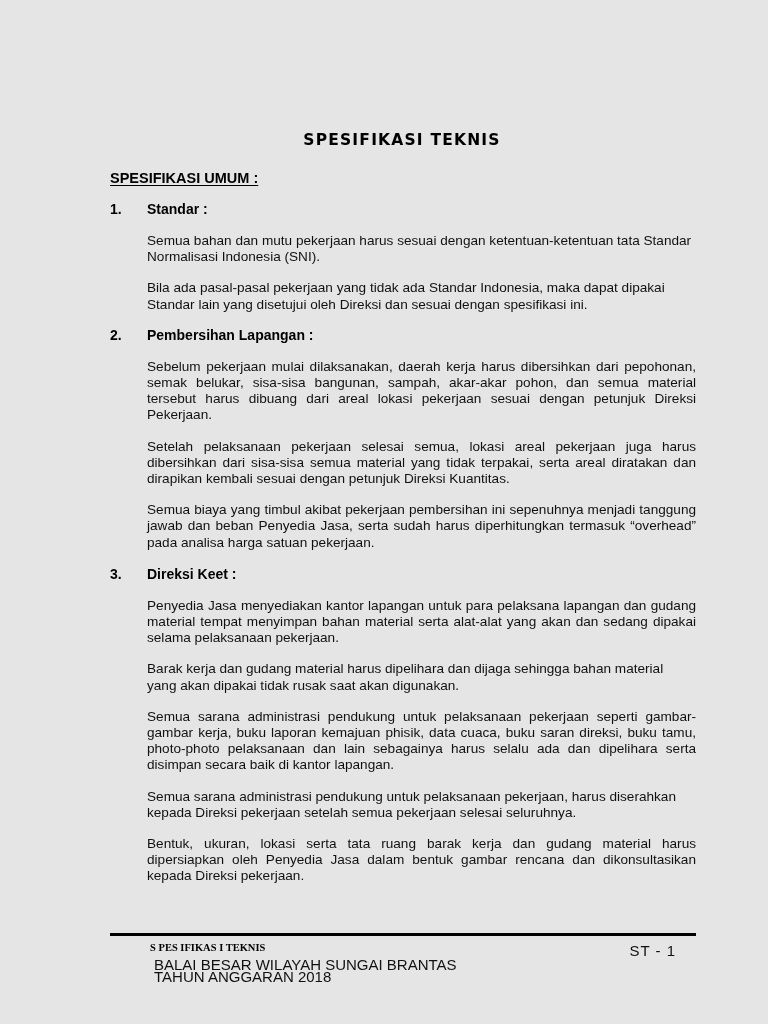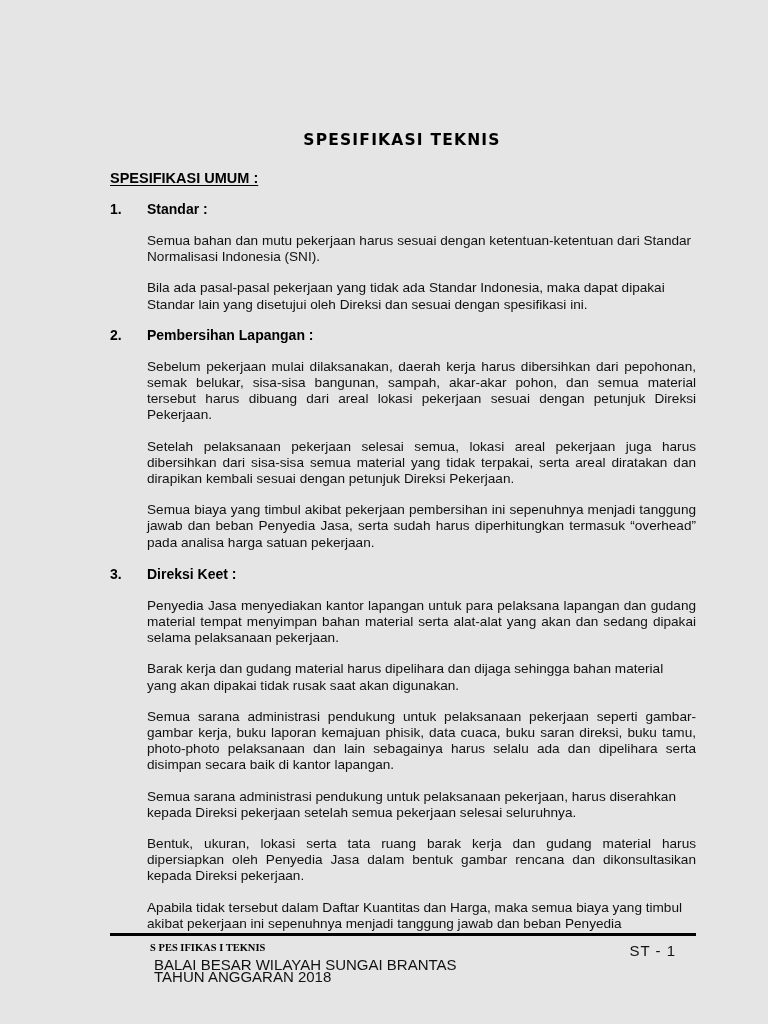--- a/index.html
+++ b/index.html
@@ -111,53 +111,52 @@
 
   <div class="section-heading">SPESIFIKASI UMUM :</div>
 
   <div class="body-wrap">
 
     <div class="item-head">
       <span class="item-num">1.</span>
       <span>Standar :</span>
     </div>
     <div style="height:15px"></div>
-    <div class="para left">Semua bahan dan mutu pekerjaan harus sesuai dengan ketentuan-ketentuan dari Standar Normalisasi Indonesia (SNI).</div>
+    <div class="para left">Semua bahan dan mutu pekerjaan harus sesuai dengan ketentuan-ketentuan tata Standar Normalisasi Indonesia (SNI).</div>
     <div style="height:15px"></div>
     <div class="para left">Bila ada pasal-pasal pekerjaan yang tidak ada Standar Indonesia, maka dapat dipakai Standar lain yang disetujui oleh Direksi dan sesuai dengan spesifikasi ini.</div>
     <div style="height:14px"></div>
 
     <div class="item-head">
       <span class="item-num">2.</span>
       <span>Pembersihan Lapangan :</span>
     </div>
     <div style="height:15px"></div>
     <div class="para">Sebelum pekerjaan mulai dilaksanakan, daerah kerja harus dibersihkan dari pepohonan, semak belukar, sisa-sisa bangunan, sampah, akar-akar pohon, dan semua material tersebut harus dibuang dari areal lokasi pekerjaan sesuai dengan petunjuk Direksi Pekerjaan.</div>
     <div style="height:15px"></div>
-    <div class="para">Setelah pelaksanaan pekerjaan selesai semua, lokasi areal pekerjaan juga harus dibersihkan dari sisa-sisa semua material yang tidak terpakai, serta areal diratakan dan dirapikan kembali sesuai dengan petunjuk Direksi Pekerjaan.</div>
+    <div class="para">Setelah pelaksanaan pekerjaan selesai semua, lokasi areal pekerjaan juga harus dibersihkan dari sisa-sisa semua material yang tidak terpakai, serta areal diratakan dan dirapikan kembali sesuai dengan petunjuk Direksi Kuantitas.</div>
     <div style="height:15px"></div>
     <div class="para">Semua biaya yang timbul akibat pekerjaan pembersihan ini sepenuhnya menjadi tanggung jawab dan beban Penyedia Jasa, serta sudah harus diperhitungkan termasuk “overhead” pada analisa harga satuan pekerjaan.</div>
     <div style="height:15px"></div>
 
     <div class="item-head">
       <span class="item-num">3.</span>
       <span>Direksi Keet :</span>
     </div>
     <div style="height:15px"></div>
     <div class="para">Penyedia Jasa menyediakan kantor lapangan untuk para pelaksana lapangan dan gudang material tempat menyimpan bahan material serta alat-alat yang akan dan sedang dipakai selama pelaksanaan pekerjaan.</div>
     <div style="height:15px"></div>
     <div class="para left">Barak kerja dan gudang material harus dipelihara dan dijaga sehingga bahan material yang akan dipakai tidak rusak saat akan digunakan.</div>
     <div style="height:15px"></div>
     <div class="para">Semua sarana administrasi pendukung untuk pelaksanaan pekerjaan seperti gambar-gambar kerja, buku laporan kemajuan phisik, data cuaca, buku saran direksi, buku tamu, photo-photo pelaksanaan dan lain sebagainya harus selalu ada dan dipelihara serta disimpan secara baik di kantor lapangan.</div>
     <div style="height:15px"></div>
     <div class="para left">Semua sarana administrasi pendukung untuk pelaksanaan pekerjaan, harus diserahkan kepada Direksi pekerjaan setelah semua pekerjaan selesai seluruhnya.</div>
     <div style="height:15px"></div>
     <div class="para">Bentuk, ukuran, lokasi serta tata ruang barak kerja dan gudang material harus dipersiapkan oleh Penyedia Jasa dalam bentuk gambar rencana dan dikonsultasikan kepada Direksi pekerjaan.</div>
     <div style="height:15px"></div>
-    <div class="para left">Apabila tidak tersebut dalam Daftar Kuantitas dan Harga, maka semua biaya yang timbul akibat pekerjaan ini sepenuhnya menjadi tanggung jawab dan beban Penyedia</div>
   </div>
 
   <div class="footer-rule"></div>
   <div class="footer-title">S PES IFIKAS I TEKNIS</div>
   <div class="footer-line" style="top:956px">BALAI BESAR WILAYAH SUNGAI BRANTAS</div>
   <div class="footer-line" style="top:968px">TAHUN ANGGARAN 2018</div>
   <div class="footer-page">ST - 1</div>
 
 </div>
 

